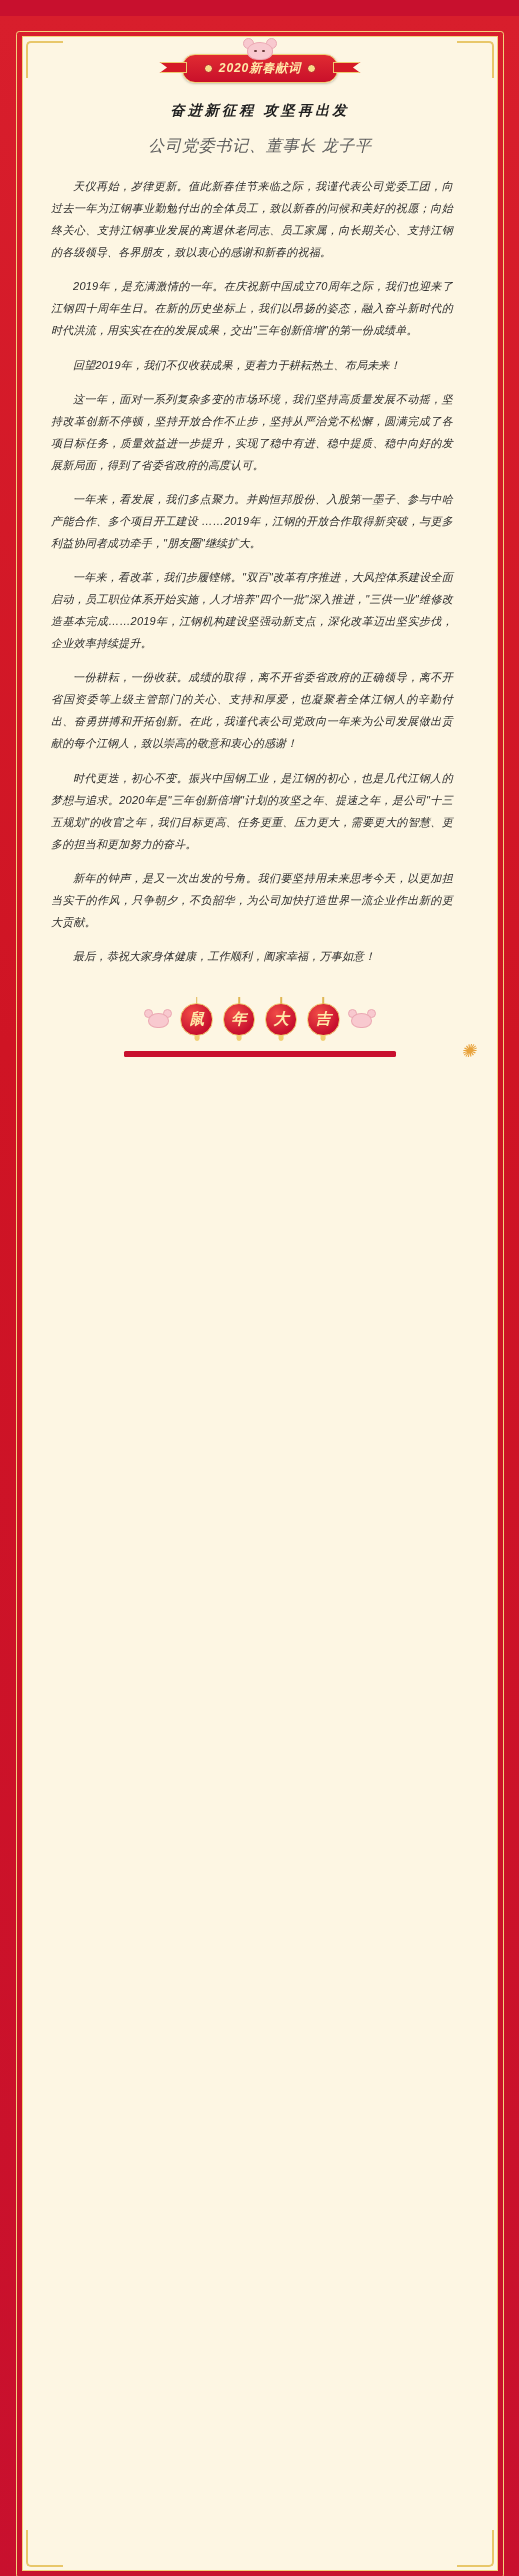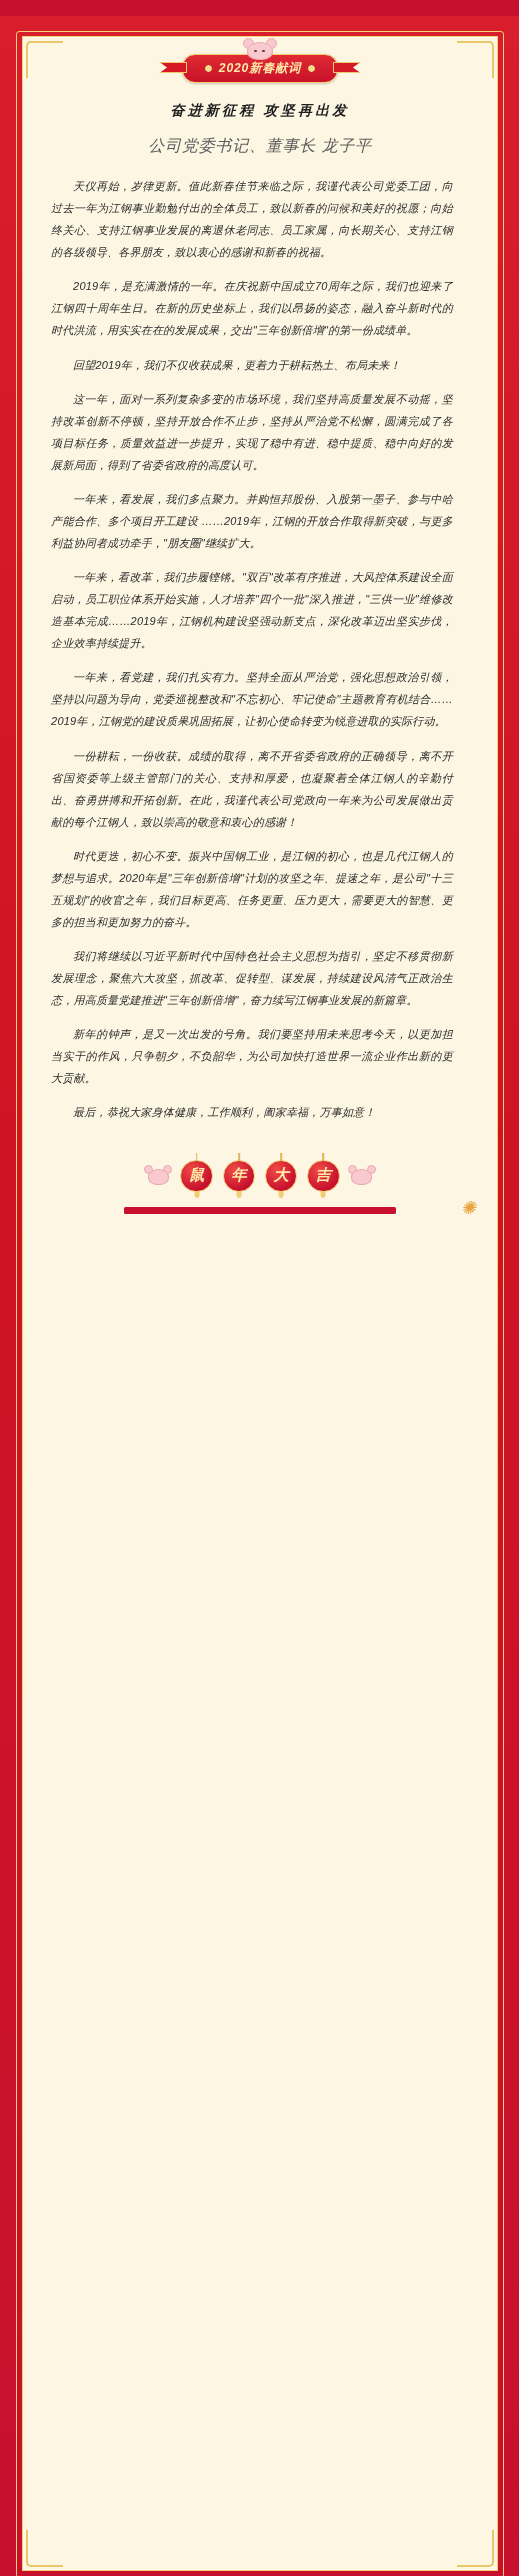--- a/index.html
+++ b/index.html
@@ -265,24 +265,22 @@
         <div class="byline">公司党委书记、董事长  龙子平</div>
       </div>
 
       <div class="content">
         <p>天仪再始，岁律更新。值此新春佳节来临之际，我谨代表公司党委工团，向过去一年为江钢事业勤勉付出的全体员工，致以新春的问候和美好的祝愿；向始终关心、支持江钢事业发展的离退休老同志、员工家属，向长期关心、支持江钢的各级领导、各界朋友，致以衷心的感谢和新春的祝福。</p>
         <p>2019年，是充满激情的一年。在庆祝新中国成立70周年之际，我们也迎来了江钢四十周年生日。在新的历史坐标上，我们以昂扬的姿态，融入奋斗新时代的时代洪流，用实实在在的发展成果，交出"三年创新倍增"的第一份成绩单。</p>
         <p>回望2019年，我们不仅收获成果，更着力于耕耘热土、布局未来！</p>
         <p>这一年，面对一系列复杂多变的市场环境，我们坚持高质量发展不动摇，坚持改革创新不停顿，坚持开放合作不止步，坚持从严治党不松懈，圆满完成了各项目标任务，质量效益进一步提升，实现了稳中有进、稳中提质、稳中向好的发展新局面，得到了省委省政府的高度认可。</p>
         <p>一年来，看发展，我们多点聚力。并购恒邦股份、入股第一墨子、参与中哈产能合作、多个项目开工建设  ……2019年，江钢的开放合作取得新突破，与更多利益协同者成功牵手，"朋友圈"继续扩大。</p>
         <p>一年来，看改革，我们步履铿锵。"双百"改革有序推进，大风控体系建设全面启动，员工职位体系开始实施，人才培养"四个一批"深入推进，"三供一业"维修改造基本完成……2019年，江钢机构建设坚强动新支点，深化改革迈出坚实步伐，企业效率持续提升。</p>
-        <p>一年来，看党建，我们扎实有力。坚持全面从严治党，强化思想政治引领，坚持以问题为导向，党委巡视整改和"不忘初心、牢记使命"主题教育有机结合……2019年，江钢党的建设质果巩固拓展，让初心使命转变为锐意进取的实际行动。</p>
         <p>一份耕耘，一份收获。成绩的取得，离不开省委省政府的正确领导，离不开省国资委等上级主管部门的关心、支持和厚爱，也凝聚着全体江钢人的辛勤付出、奋勇拼搏和开拓创新。在此，我谨代表公司党政向一年来为公司发展做出贡献的每个江钢人，致以崇高的敬意和衷心的感谢！</p>
         <p>时代更迭，初心不变。振兴中国钢工业，是江钢的初心，也是几代江钢人的梦想与追求。2020年是"三年创新倍增"计划的攻坚之年、提速之年，是公司"十三五规划"的收官之年，我们目标更高、任务更重、压力更大，需要更大的智慧、更多的担当和更加努力的奋斗。</p>
-        <p>我们将继续以习近平新时代中国特色社会主义思想为指引，坚定不移贯彻新发展理念，聚焦六大攻坚，抓改革、促转型、谋发展，持续建设风清气正政治生态，用高质量党建推进"三年创新倍增"，奋力续写江钢事业发展的新篇章。</p>
         <p>新年的钟声，是又一次出发的号角。我们要坚持用未来思考今天，以更加担当实干的作风，只争朝夕，不负韶华，为公司加快打造世界一流企业作出新的更大贡献。</p>
         <p>最后，恭祝大家身体健康，工作顺利，阖家幸福，万事如意！</p>
       </div>
 
       <div class="footer">
         <div class="footer-banner">
           <span class="footer-mouse">
             <span class="e l"></span>
               <span class="e r"></span>
               <span class="b"></span>

